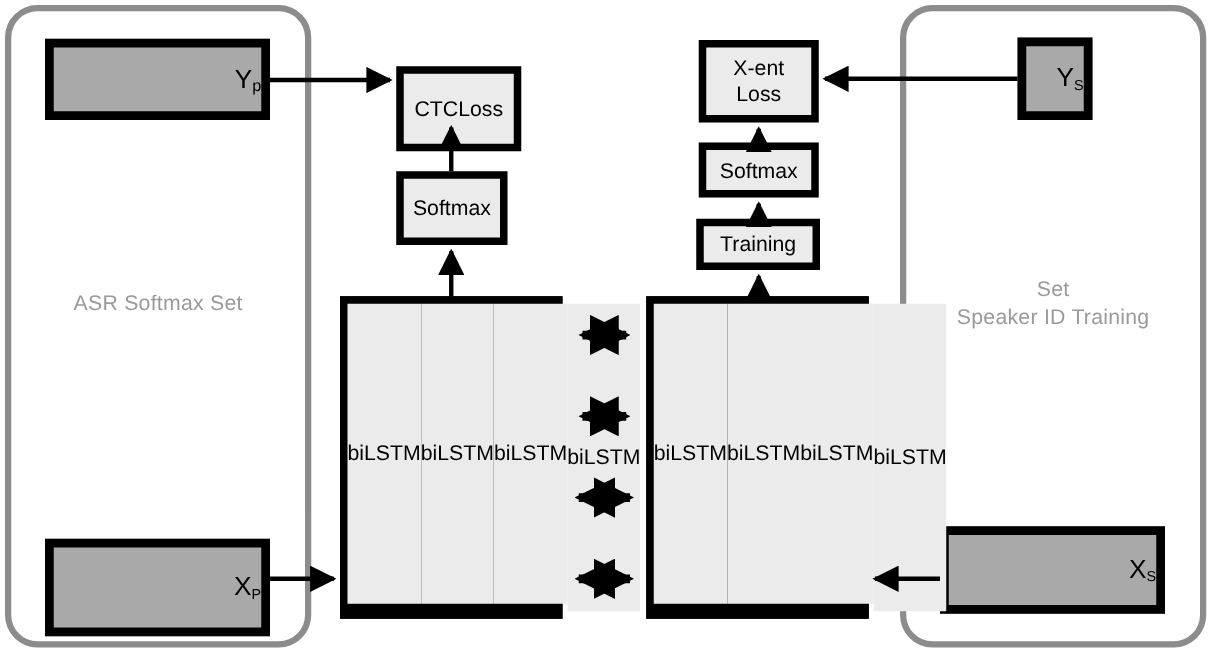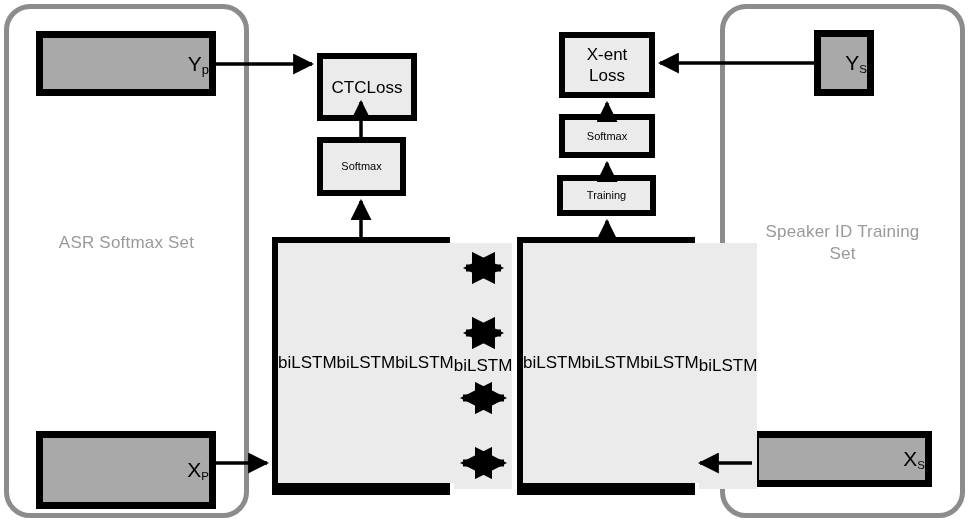--- a/index.html
+++ b/index.html
@@ -48,21 +48,21 @@
   
   .mod-box {
     position: absolute;
     background: #ebebeb;
     border: 6px solid #000000;
     box-sizing: border-box;
     display: flex;
     align-items: center;
     justify-content: center;
     text-align: center;
-    font-size: 11px;
+    font-size: 17px;
     line-height: 21px;
     color: #000000;
   }
   .mod-box.two-line { font-size: 17px; }
   
   .stack {
     position: absolute;
     border: 6px solid #000000;
     background: #000000;
     box-sizing: border-box;
@@ -104,43 +104,43 @@
 
 <div id="diagram">
 
   <div class="panel" style="left:4px; top:4px; width:245px; height:514px;"></div>
   <div class="panel-label" style="left:14px; top:232px; width:225px;">
     <div>ASR Softmax Set</div>
   </div>
 
   <div class="panel" style="left:720px; top:4px; width:245px; height:514px;"></div>
   <div class="panel-label" style="left:728px; top:221px; width:229px;">
+    <div>Set</div>
     <div>Speaker ID Training</div>
-    <div>Set</div>
   </div>
 
   <div class="data-box" style="left:36px; top:31px; width:180px; height:65px;">
     <span>
       <span>Y</span><sub>p</sub>
     </span>
   </div>
 
   <div class="data-box" style="left:36px; top:431px; width:180px; height:78px;">
     <span>
       <span>X</span><sub class="sub-small">P</sub>
     </span>
   </div>
 
   <div class="data-box" style="left:814px; top:30px; width:60px; height:66px;">
     <span>
       <span>Y</span><sub class="sub-small">S</sub>
     </span>
   </div>
 
-  <div class="data-box" style="left:752px; top:431px; width:180px; height:56px;">
+  <div class="data-box" style="left:752px; top:421px; width:180px; height:70px;">
     <span>
       <span>X</span><sub class="sub-small">S</sub>
     </span>
   </div>
 
   <div class="mod-box two-line" style="left:317px; top:29px; width:100px; height:68px; flex-direction:row;margin-top:24px;">
     <div>CTC</div>
     <div>Loss</div>
   </div>
 

